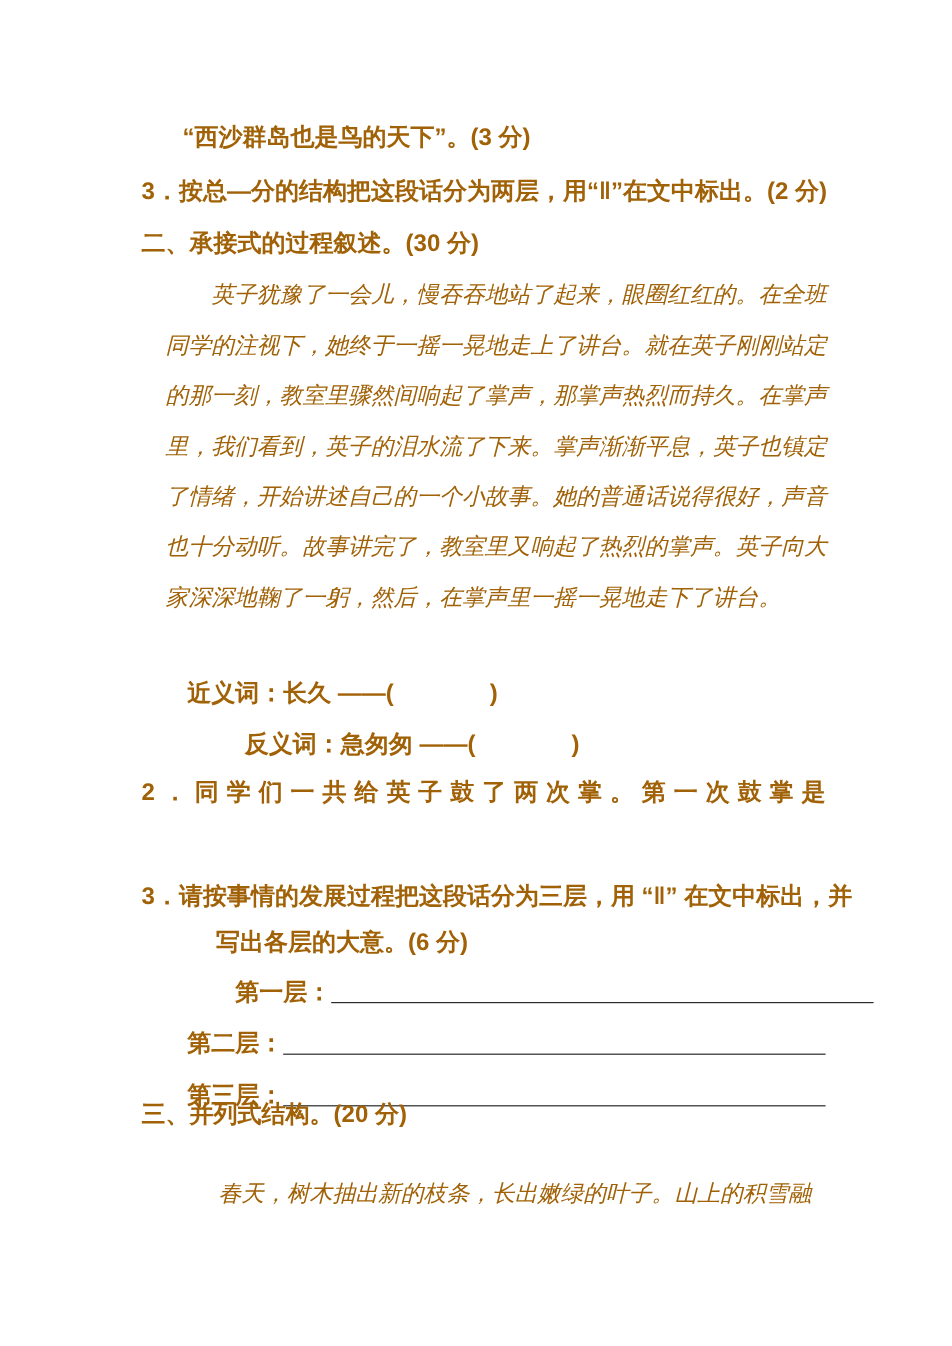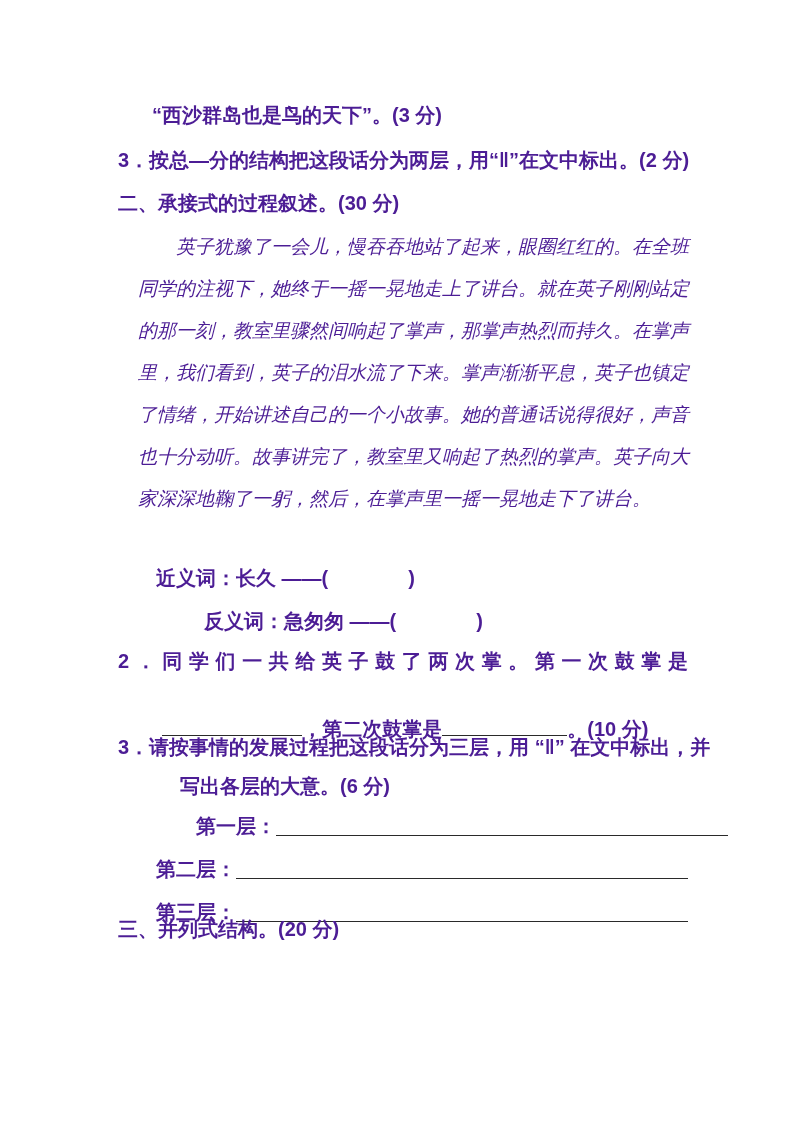--- a/index.html
+++ b/index.html
@@ -1,21 +1,21 @@
 <!DOCTYPE html>
 <html><head>
 <meta charset="utf-8">
 <style>
   html, body { margin: 0; padding: 0; background: #ffffff; }
   .page {
     position: relative;
     width: 793px;
     height: 1122px;
     background: #ffffff;
-    color: #4c1d95;
+    color: #a16207;
     overflow: hidden;
   }
   .line {
     position: absolute;
     white-space: pre;
     line-height: 1.3;
   }
   
   .hei {
     font-family: "Liberation Sans", sans-serif;
@@ -274,36 +274,34 @@
       <span>掌</span>
       <span>。</span>
       <span>第</span>
       <span>一</span>
       <span>次</span>
       <span>鼓</span>
       <span>掌</span>
       <span>是</span>
     </div>
 
-  <div class="line hei inline-wrap" style="left:140px; top:688px;">
-    <span class="blank" style="width:140px;"></span><span>，第二次鼓掌是</span><span class="blank" style="width:125px;"></span><span>。(10 分)</span>
-  </div>
 
   <div class="line hei" style="left:118px; top:734px;">3．请按事情的发展过程把这段话分为三层，用 “‖” 在文中标出，并</div>
   <div class="line hei" style="left:156px; top:773px;margin-left:24px;">写出各层的大意。(6 分)</div>
 
   <div class="level-row hei" style="left:156px; top:813px; width:532px;margin-left:40px;">
     <span>第一层：</span>
     <span class="grow-blank"></span>
   </div>
   <div class="level-row hei" style="left:156px; top:856px; width:532px;text-align:right;">
     <span>第二层：</span>
     <span class="grow-blank"></span>
   </div>
   <div class="level-row hei" style="left:156px; top:899px; width:532px;">
     <span>第三层：</span>
     <span class="grow-blank"></span>
   </div>
 
   <div class="line hei" style="left:118px; top:916px;">三、并列式结构。(20 分)</div>
 
+  <div class="line kai" style="left:182px; top:983px;">春天，树木抽出新的枝条，长出嫩绿的叶子。山上的积雪融</div>
 
 </div>
 
 </body></html>

